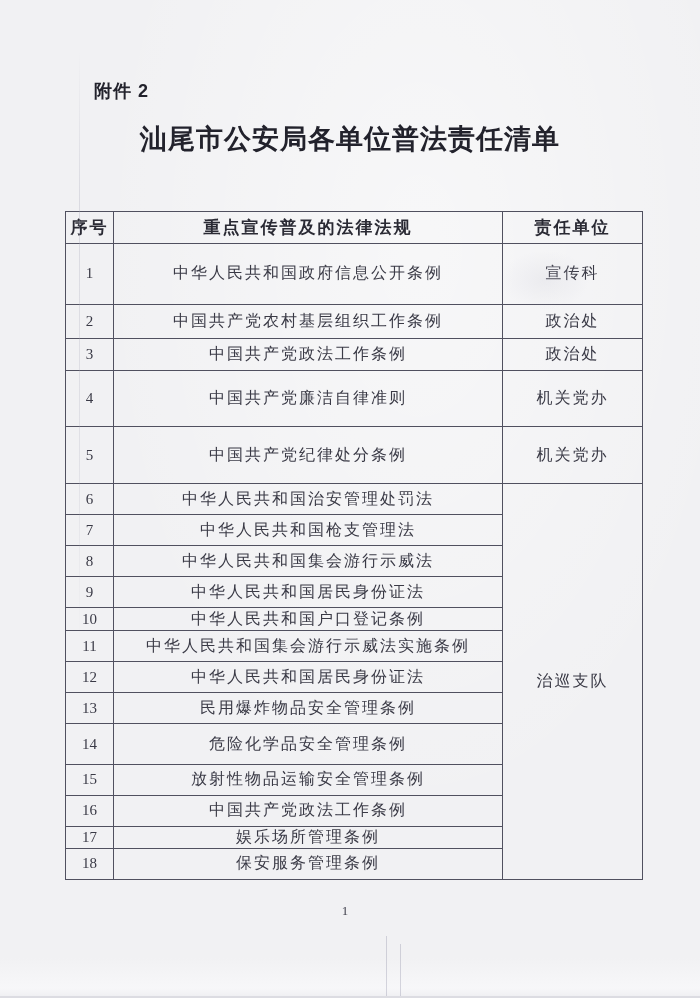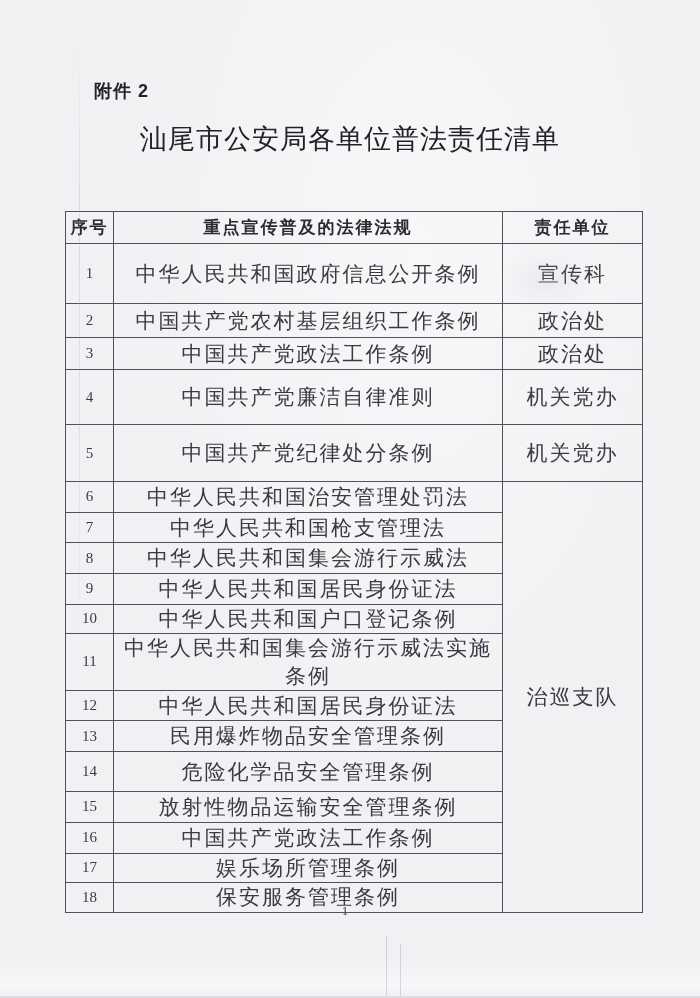--- a/index.html
+++ b/index.html
@@ -35,21 +35,21 @@
     color: var(--heading-ink);
   }
 
   .title {
     position: absolute;
     left: 0;
     right: 0;
     top: 122px;
     text-align: center;
     font-family: "Liberation Sans", sans-serif;
-    font-weight: normal;
+    font-weight: bold;
     font-size: 27px;
     letter-spacing: 1px;
     line-height: 34px;
     color: var(--heading-ink);
   }
 
   .subtitle {
     position: absolute;
     left: 0;
     right: 0;
@@ -79,21 +79,21 @@
   }
   .law-table th {
     font-family: "Liberation Sans", sans-serif;
     font-weight: bold;
     font-size: 17px;
     letter-spacing: 2px;
     color: #2a2a34;
     text-align: center;
   }
   .law-table td {
-    font-size: 21px;
+    font-size: 16px;
     letter-spacing: 2px;
     color: var(--ink);
   }
   .law-table td.no-cell { letter-spacing: 0; font-size: 15px; }
 
   .page-number {
     position: absolute;
     left: 0;
     right: 10px;
     top: 903px;

